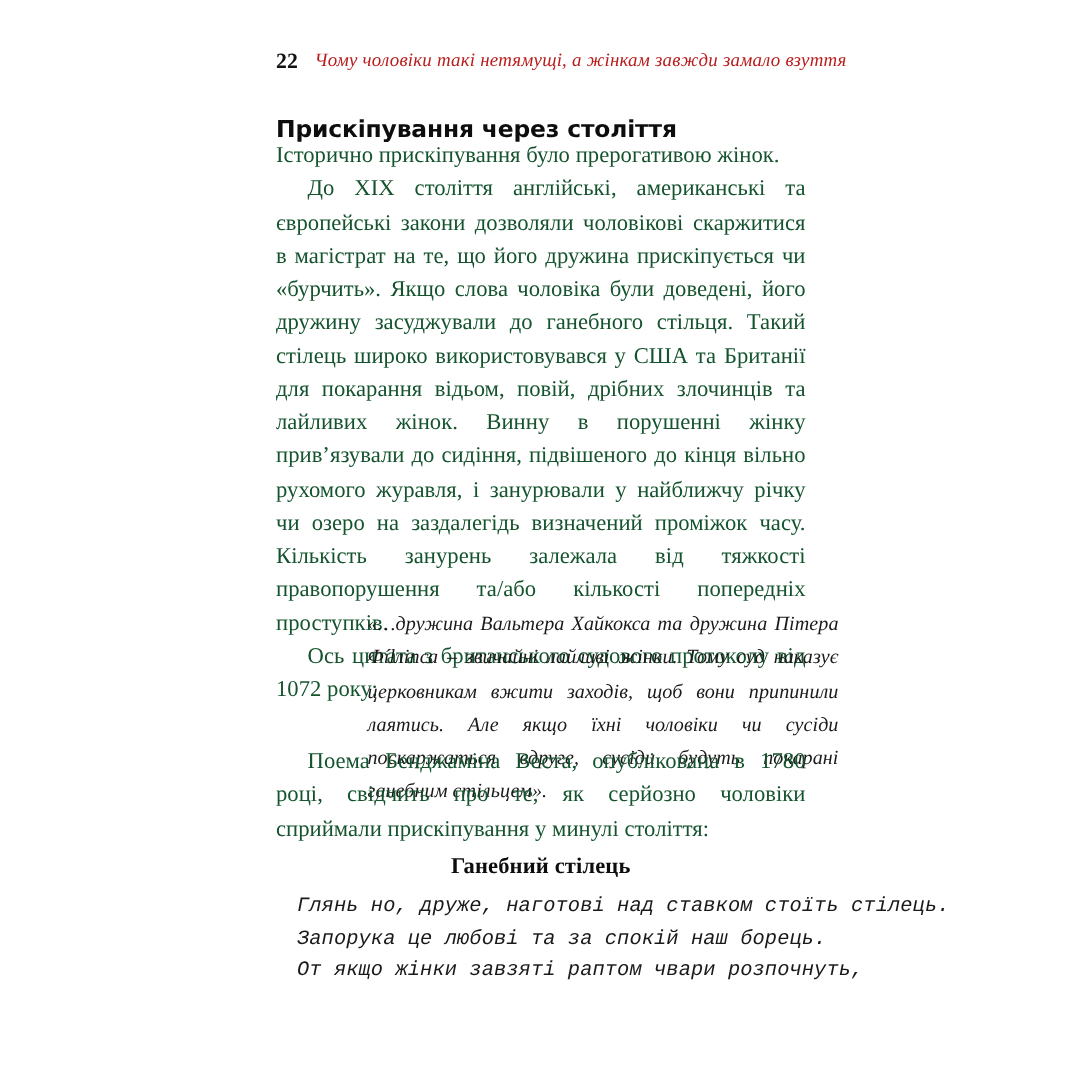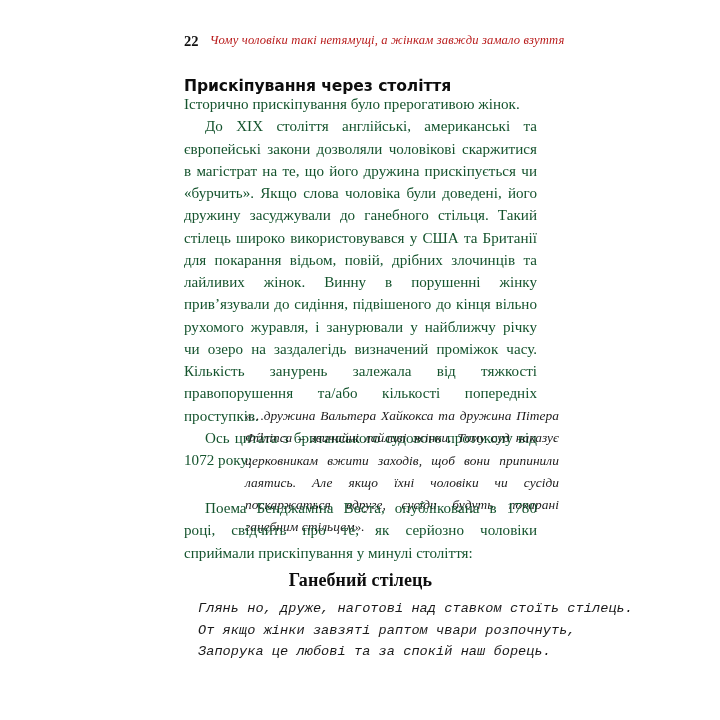--- a/index.html
+++ b/index.html
@@ -117,21 +117,21 @@
     position: absolute;
     left: 184px;
     top: 570px;
     width: 353px;
   }
   .poem-title {
     margin: 0 0 7px 0;
     text-align: center;
     font-family: "Liberation Serif", "DejaVu Serif", serif;
     font-weight: bold;
-    font-size: 18px;
+    font-size: 15px;
     color: #0d0d0d;
     letter-spacing: 0.1px;
   }
   .poem-lines {
     margin: 0;
     padding: 0 0 0 14px;
     list-style: none;
   }
   .poem-lines li {
     font-family: Liberation Mono, monospace;
@@ -166,18 +166,18 @@
   </blockquote>
 
   <div class="after-quote">
     <p class="body indent">Поема Бенджаміна Веста, опублікована в 1780 році, свідчить про те, як серйозно чоловіки сприймали прискіпування у минулі століття:</p>
   </div>
 
   <div class="poem">
     <h3 class="poem-title">Ганебний стілець</h3>
     <ul class="poem-lines">
       <li>Глянь но, друже, наготові над ставком стоїть стілець.</li>
+      <li>Запорука це любові та за спокій наш борець.</li>
       <li>От якщо жінки завзяті раптом чвари розпочнуть,</li>
-      <li>Запорука це любові та за спокій наш борець.</li>
     </ul>
   </div>
 
 </div>
 
 </body></html>

